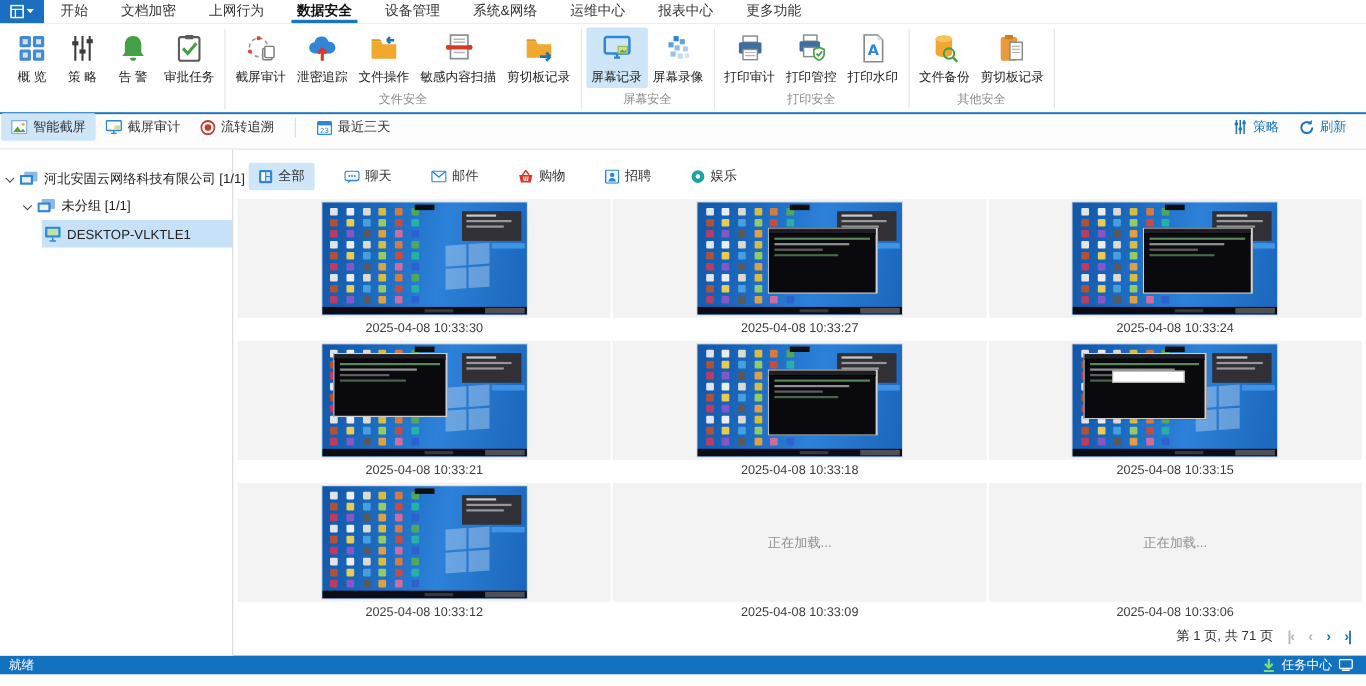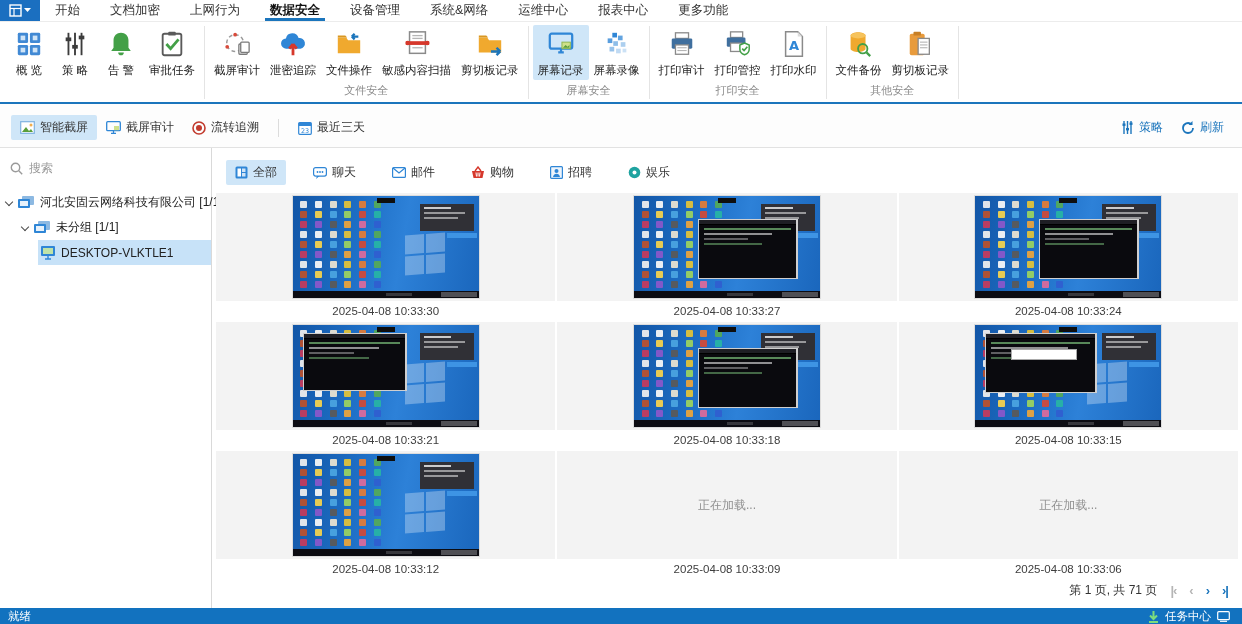--- a/index.html
+++ b/index.html
@@ -19,21 +19,21 @@
   .rgroup{display:flex;flex-direction:column}
   .rbtns{display:flex;align-items:flex-start;flex:1;padding:2px 4px 0}
   .rbtn{min-width:46px;padding:3px 5px 2px;display:flex;flex-direction:column;align-items:center;gap:3px;cursor:pointer;border-radius:2px}
   .rbtn.selected{background:#cfe6f8}
   .ricon{height:32px;display:flex;align-items:center;justify-content:center}
   .rlabel{font-size:11.5px;color:#222;white-space:nowrap}
   .rgrouplabel{text-align:center;font-size:11px;color:#8a8a8a;padding:2px 0 4px}
   .rsep{width:1px;background:#e4e4e4;margin:3px 0}
 
   
-  .subbar{height:44px;background:#fdfdfd;border-bottom:1px solid #e2e2e2;display:flex;align-items:flex-end;padding:0 16px 7px 11px}
+  .subbar{height:32px;background:#fdfdfd;border-bottom:1px solid #e2e2e2;display:flex;align-items:flex-end;padding:0 16px 7px 1px}
   .tbtn{display:flex;align-items:center;gap:5px;padding:4px 9px;border-radius:2px;cursor:pointer;color:#333;white-space:nowrap}
   .tbtn.selected{background:#cfe6f8}
   .tsep{width:1px;height:18px;background:#dcdcdc;margin:0 10px 3px}
   .subbar-right{margin-left:auto;display:flex;align-items:center;gap:14px}
   .tbtn.blue{color:#1b75bc;padding:4px 2px}
 
   
   .content{display:flex;height:460px}
   .sidebar{width:212px;border-right:1px solid #d9d9d9;background:#fff;padding-top:6px;flex:none}
   .searchbox{display:flex;align-items:center;gap:6px;height:28px;padding:0 10px;color:#9a9a9a}
@@ -415,27 +415,20 @@
           <path d="M11.5 0v4h-4z" fill="#1b75bc"></path>
         </svg>
       <span>刷新</span>
     </div>
   </div>
 </div>
 
 <div class="content">
 
   <div class="sidebar">
-    <div class="searchbox">
-      <svg width="13" height="13" viewBox="0 0 13 13">
-          <circle cx="5.5" cy="5.5" r="4.2" fill="none" stroke="#9a9a9a" stroke-width="1.4"></circle>
-          <line x1="8.8" y1="8.8" x2="12.2" y2="12.2" stroke="#9a9a9a" stroke-width="1.4"></line>
-        </svg>
-      <span>搜索</span>
-    </div>
     <div class="tree">
       <div class="tree-row lvl0">
         <span class="tree-indent"></span>
         <span class="chev"></span>
         <span class="tree-inner">
           <svg width="17" height="14" viewBox="0 0 17 14">
               <rect x="4" y="0" width="12" height="9" rx="1" fill="#8db9e2"></rect>
               <rect x="0" y="3" width="12" height="9" rx="1" fill="#2f86d6"></rect>
               <rect x="2" y="5" width="8" height="5" fill="#e8f2fb"></rect>
             </svg>

